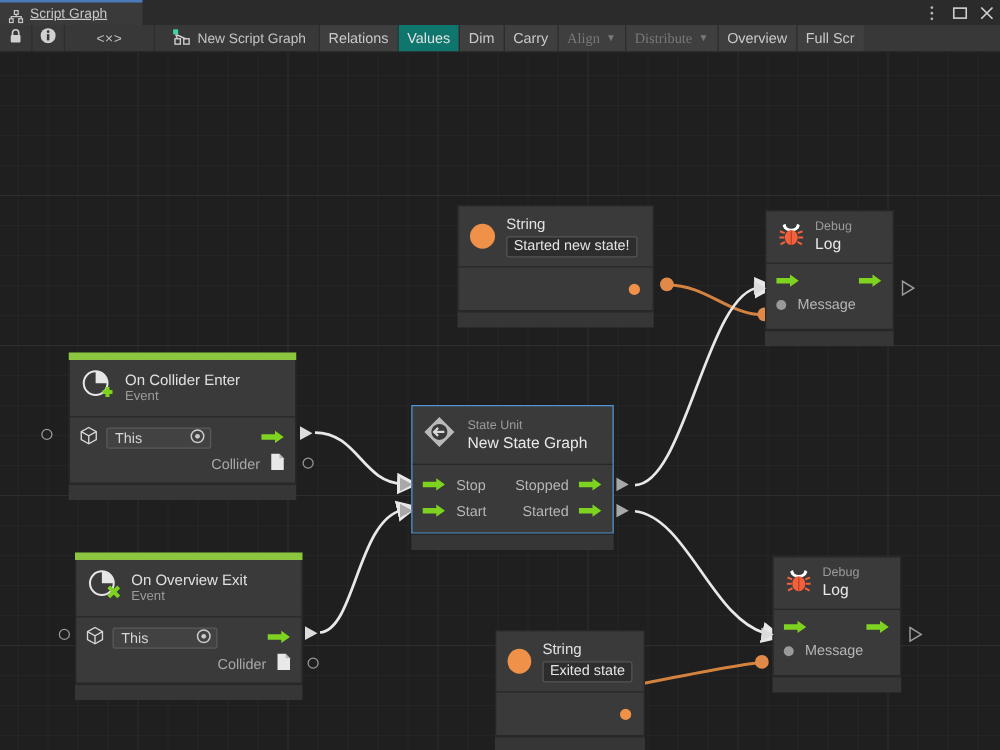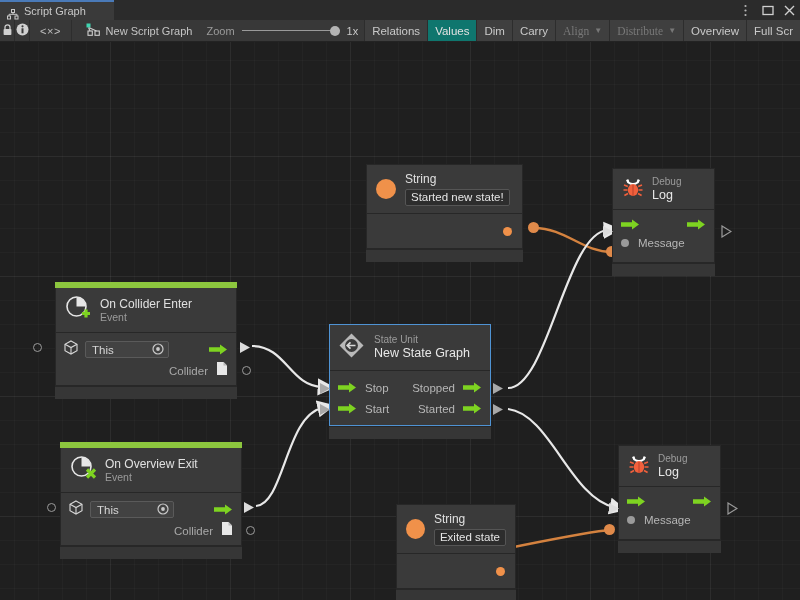--- a/index.html
+++ b/index.html
@@ -16,21 +16,21 @@
     position: absolute; left: 0; top: 0; width: 800px; height: 20px;
     background: #2b2b2b;
   }
   .tab {
     position: absolute; left: 0; top: 0; width: 114px; height: 20px;
     background: #3a3a3a;
     border-top: 2px solid #4a7ab8;
     display: flex; align-items: center; gap: 5px;
     padding-left: 7px;
   }
-  .tab-label { font-size: 11px; color: #c8c8c8; white-space: nowrap; }
+  .tab-label { font-size: 11px; color: #c8c8c8; white-space: nowrap; text-decoration: underline; }
   .tab-icon { width: 12px; height: 11px; flex: 0 0 12px; }
   .win-btns {
     position: absolute; right: 4px; top: 0; height: 20px;
     display: flex; align-items: center; gap: 9px;
   }
   .win-btn { width: 13px; height: 13px; display: flex; align-items: center; justify-content: center; }
 
   
   .toolbar {
     position: absolute; left: 0; top: 20px; width: 800px; height: 22px;
@@ -191,28 +191,20 @@
         <svg width="14" height="13" viewBox="0 0 14 13">
           <rect x="0.5" y="0.5" width="4" height="4" fill="#3fd4b0"></rect>
           <rect x="9" y="8" width="4.3" height="4.3" fill="none" stroke="#cfcfcf" stroke-width="1.1"></rect>
           <rect x="2" y="8" width="4.3" height="4.3" fill="none" stroke="#cfcfcf" stroke-width="1.1"></rect>
           <path d="M2.5 4.6 L4 8 M3.2 4.8 L10.5 8" stroke="#cfcfcf" stroke-width="1.1" fill="none"></path>
         </svg>
       </span>
       <span>New Script Graph</span>
     </div>
 
-    <div class="tb-zoom">
-      <span class="zlabel">Zoom</span>
-      <span class="slider">
-        <span class="track"></span>
-        <span class="knob"></span>
-      </span>
-      <span class="zval">1x</span>
-    </div>
 
     <div class="tb-btn">Relations</div>
     <div class="tb-btn active">Values</div>
     <div class="tb-btn">Dim</div>
     <div class="tb-btn">Carry</div>
     <div class="tb-btn dim">
       <span>Align</span>
       <span class="caret">▼</span>
     </div>
     <div class="tb-btn dim">

